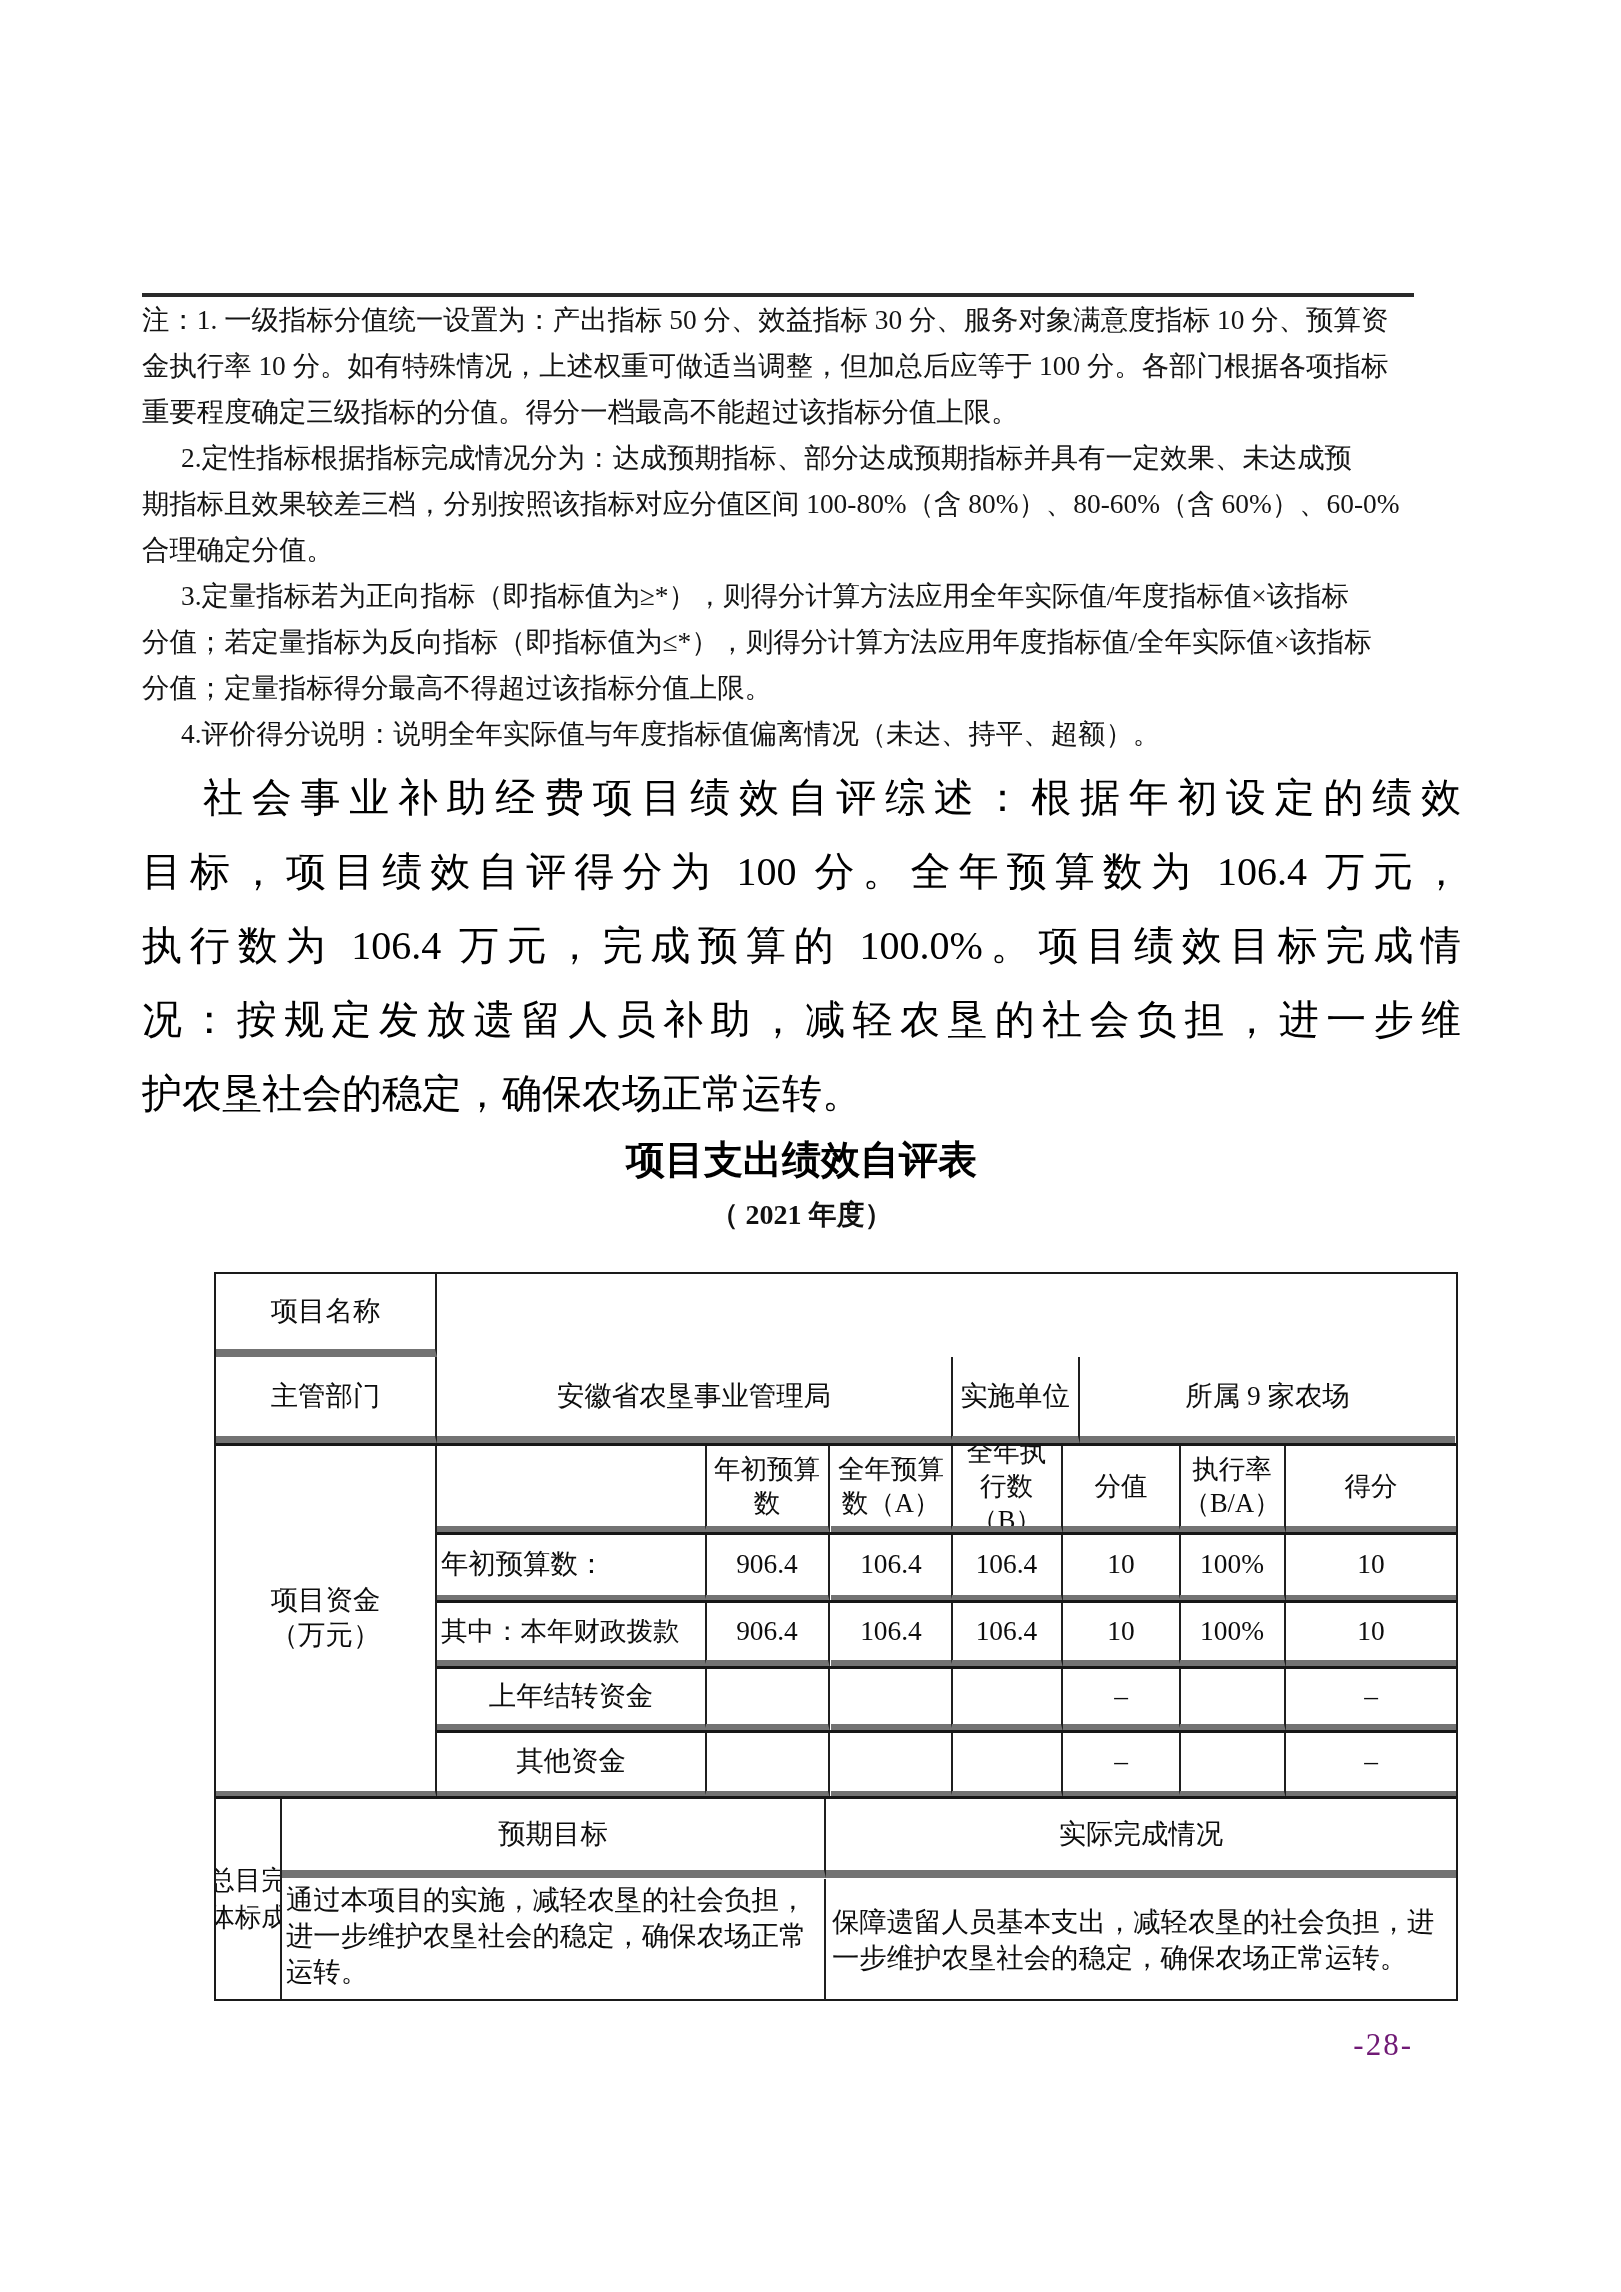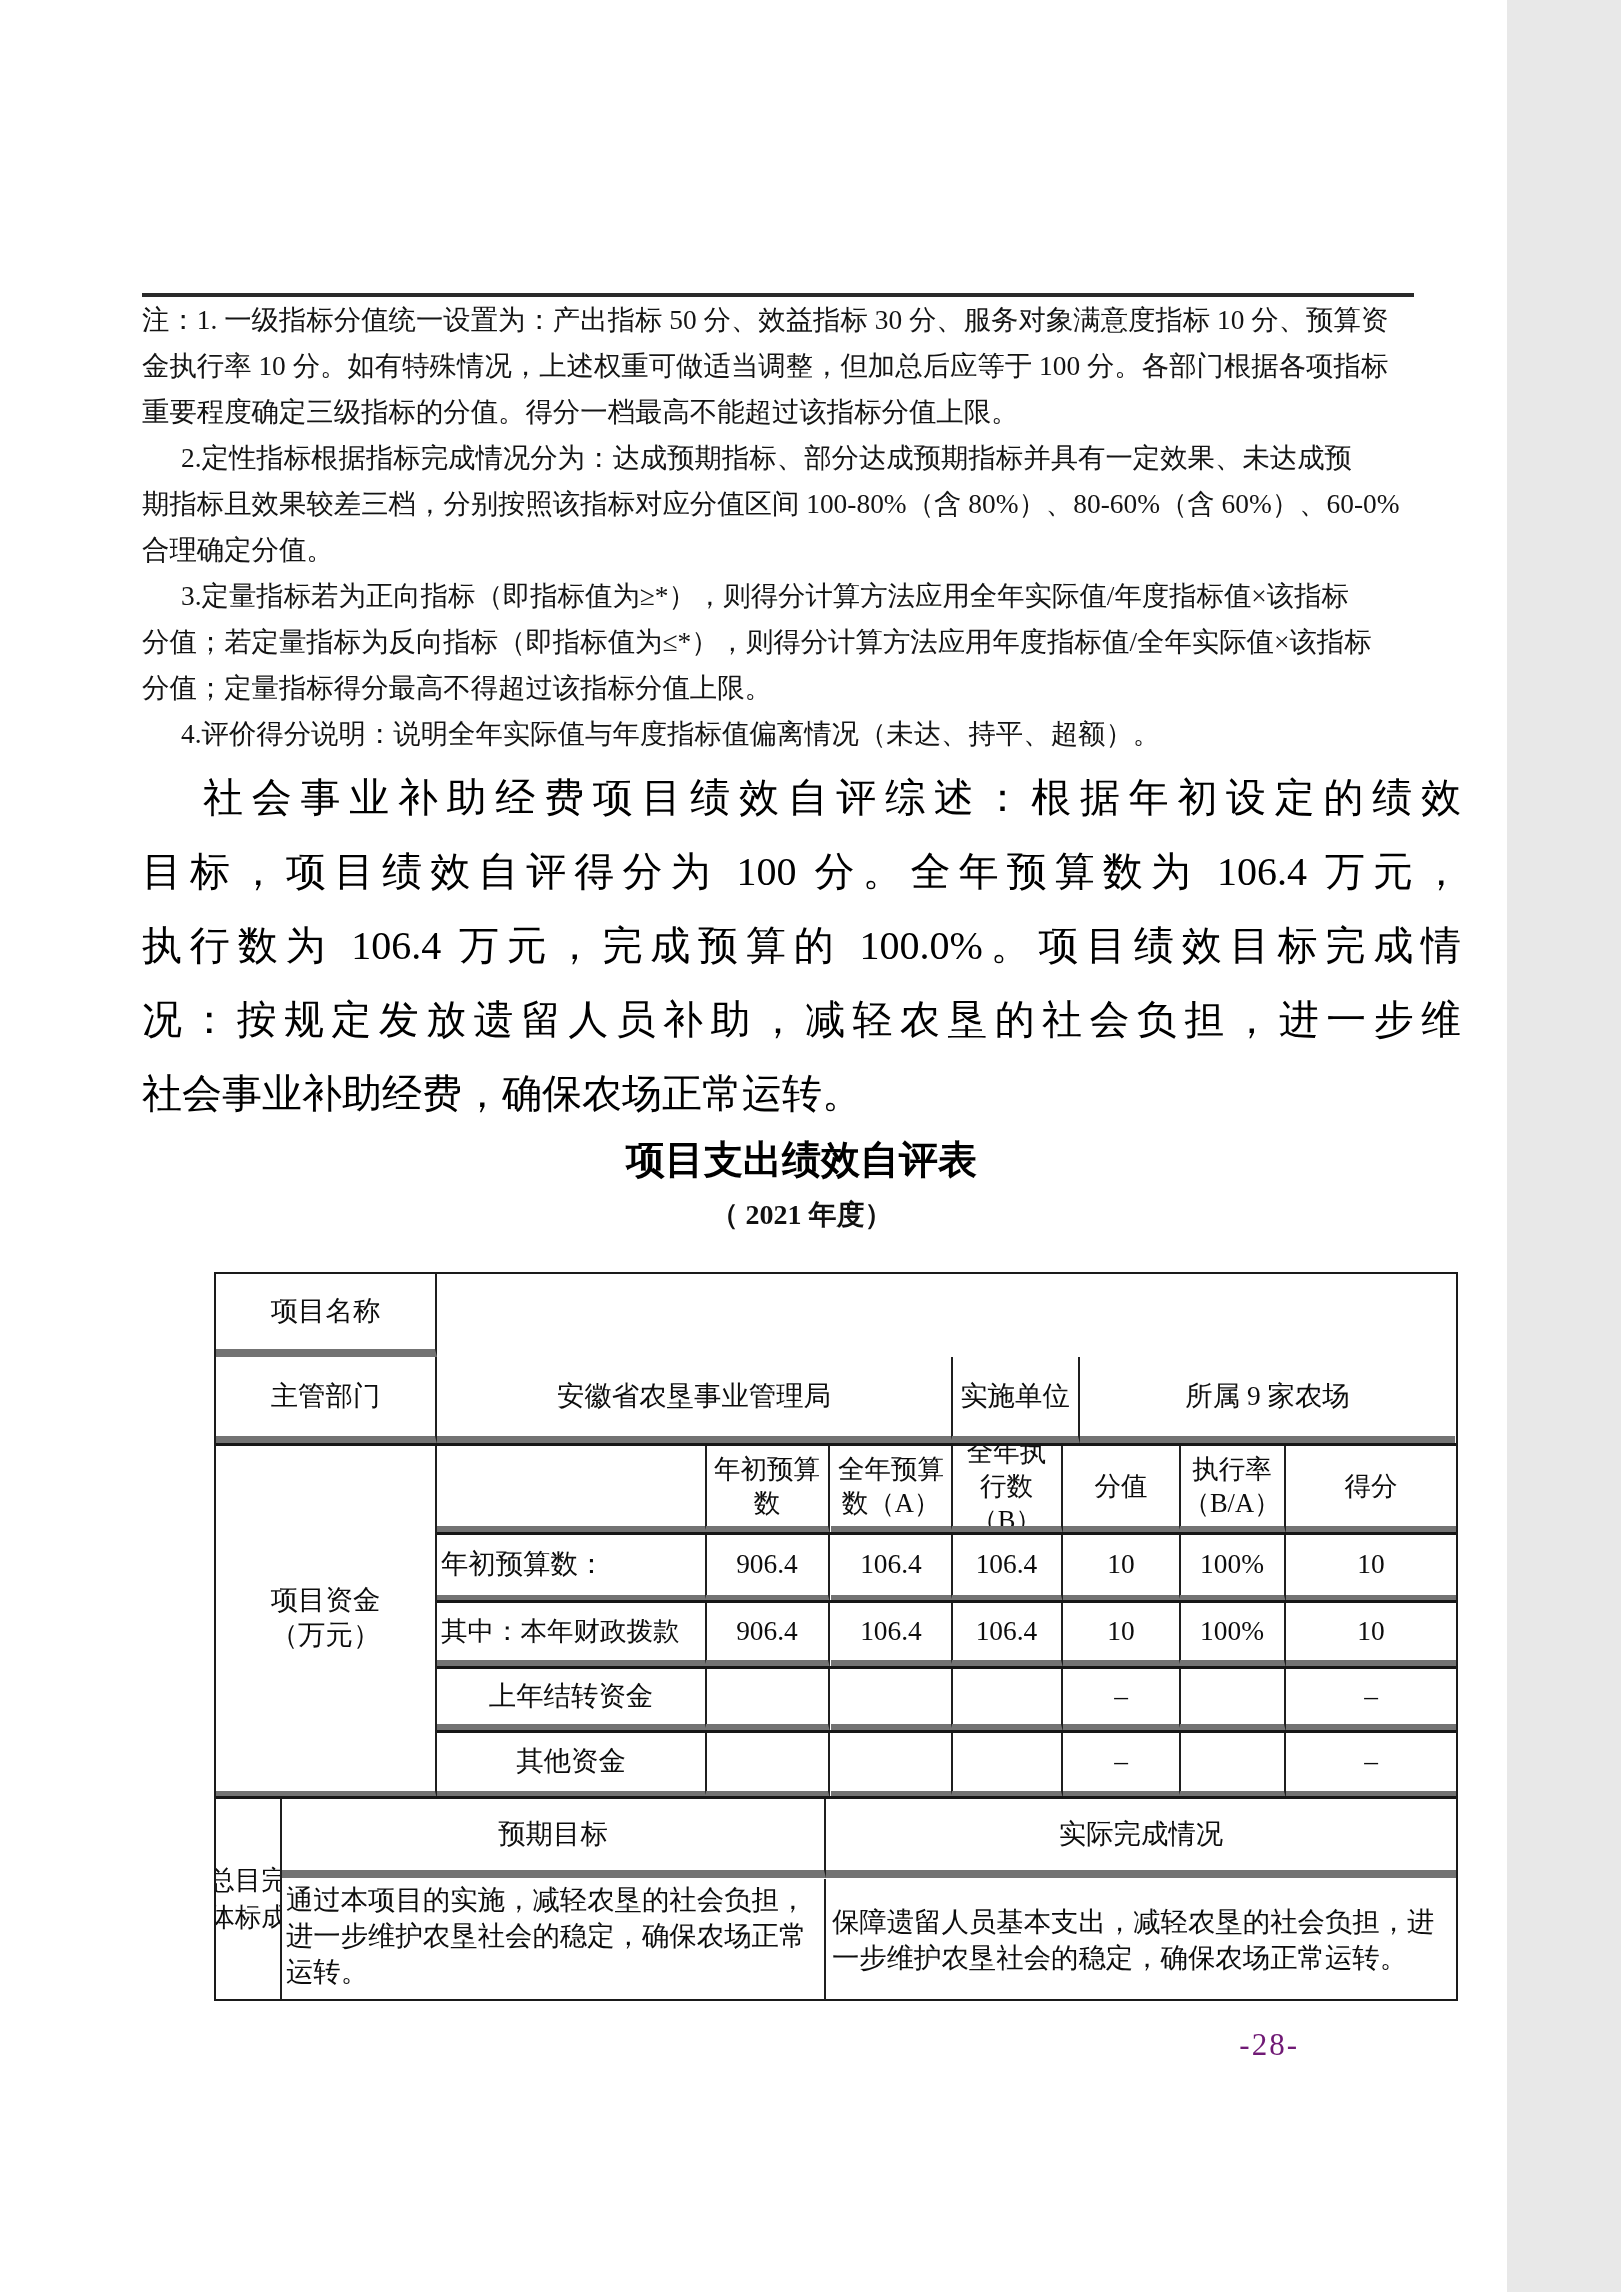--- a/index.html
+++ b/index.html
@@ -1,18 +1,18 @@
 <!DOCTYPE html>
 <html><head>
 <meta charset="utf-8">
 <style>
   html,body{margin:0;padding:0;background:#e8e8e8;}
   .page{
     position:relative;
-    width:1507px;height:2293px;
+    width:1621px;height:2293px;
     background:#ffffff;
     font-family:"Liberation Serif","DejaVu Serif",serif;
     color:#111;
     overflow:hidden;
   }
   
   .top-rule{position:absolute;left:142px;top:293px;width:1272px;height:3.9px;background:#2a2a2a;}
   
   .notes{position:absolute;left:142px;top:297px;width:1333px;font-size:27.4px;color:#141414;}
   .note-line{height:46px;line-height:46px;white-space:nowrap;}
@@ -65,21 +65,21 @@
     <div class="note-line">分值；若定量指标为反向指标（即指标值为≤*），则得分计算方法应用年度指标值/全年实际值×该指标</div>
     <div class="note-line">分值；定量指标得分最高不得超过该指标分值上限。</div>
     <div class="note-line indent">4.评价得分说明：说明全年实际值与年度指标值偏离情况（未达、持平、超额）。</div>
   </div>
 
   <div class="summary">
     <div class="sum-line first">社会事业补助经费项目绩效自评综述：根据年初设定的绩效</div>
     <div class="sum-line">目标，项目绩效自评得分为 100 分。全年预算数为 106.4 万元，</div>
     <div class="sum-line">执行数为 106.4 万元，完成预算的 100.0%。项目绩效目标完成情</div>
     <div class="sum-line">况：按规定发放遗留人员补助，减轻农垦的社会负担，进一步维</div>
-    <div class="sum-line last">社会事业补助经费，确保农场正常运转。</div>
+    <div class="sum-line last">护农垦社会的稳定，确保农场正常运转。</div>
   </div>
 
   <div class="tbl-title">项目支出绩效自评表</div>
   <div class="tbl-subtitle">（ 2021 年度）</div>
 
   <div class="tbl">
 
     <div class="cell" style="left:0;top:0;width:221px;height:83px;">项目名称</div>
 
     <div class="cell" style="left:0;top:83px;width:221px;height:87px;">主管部门</div>

